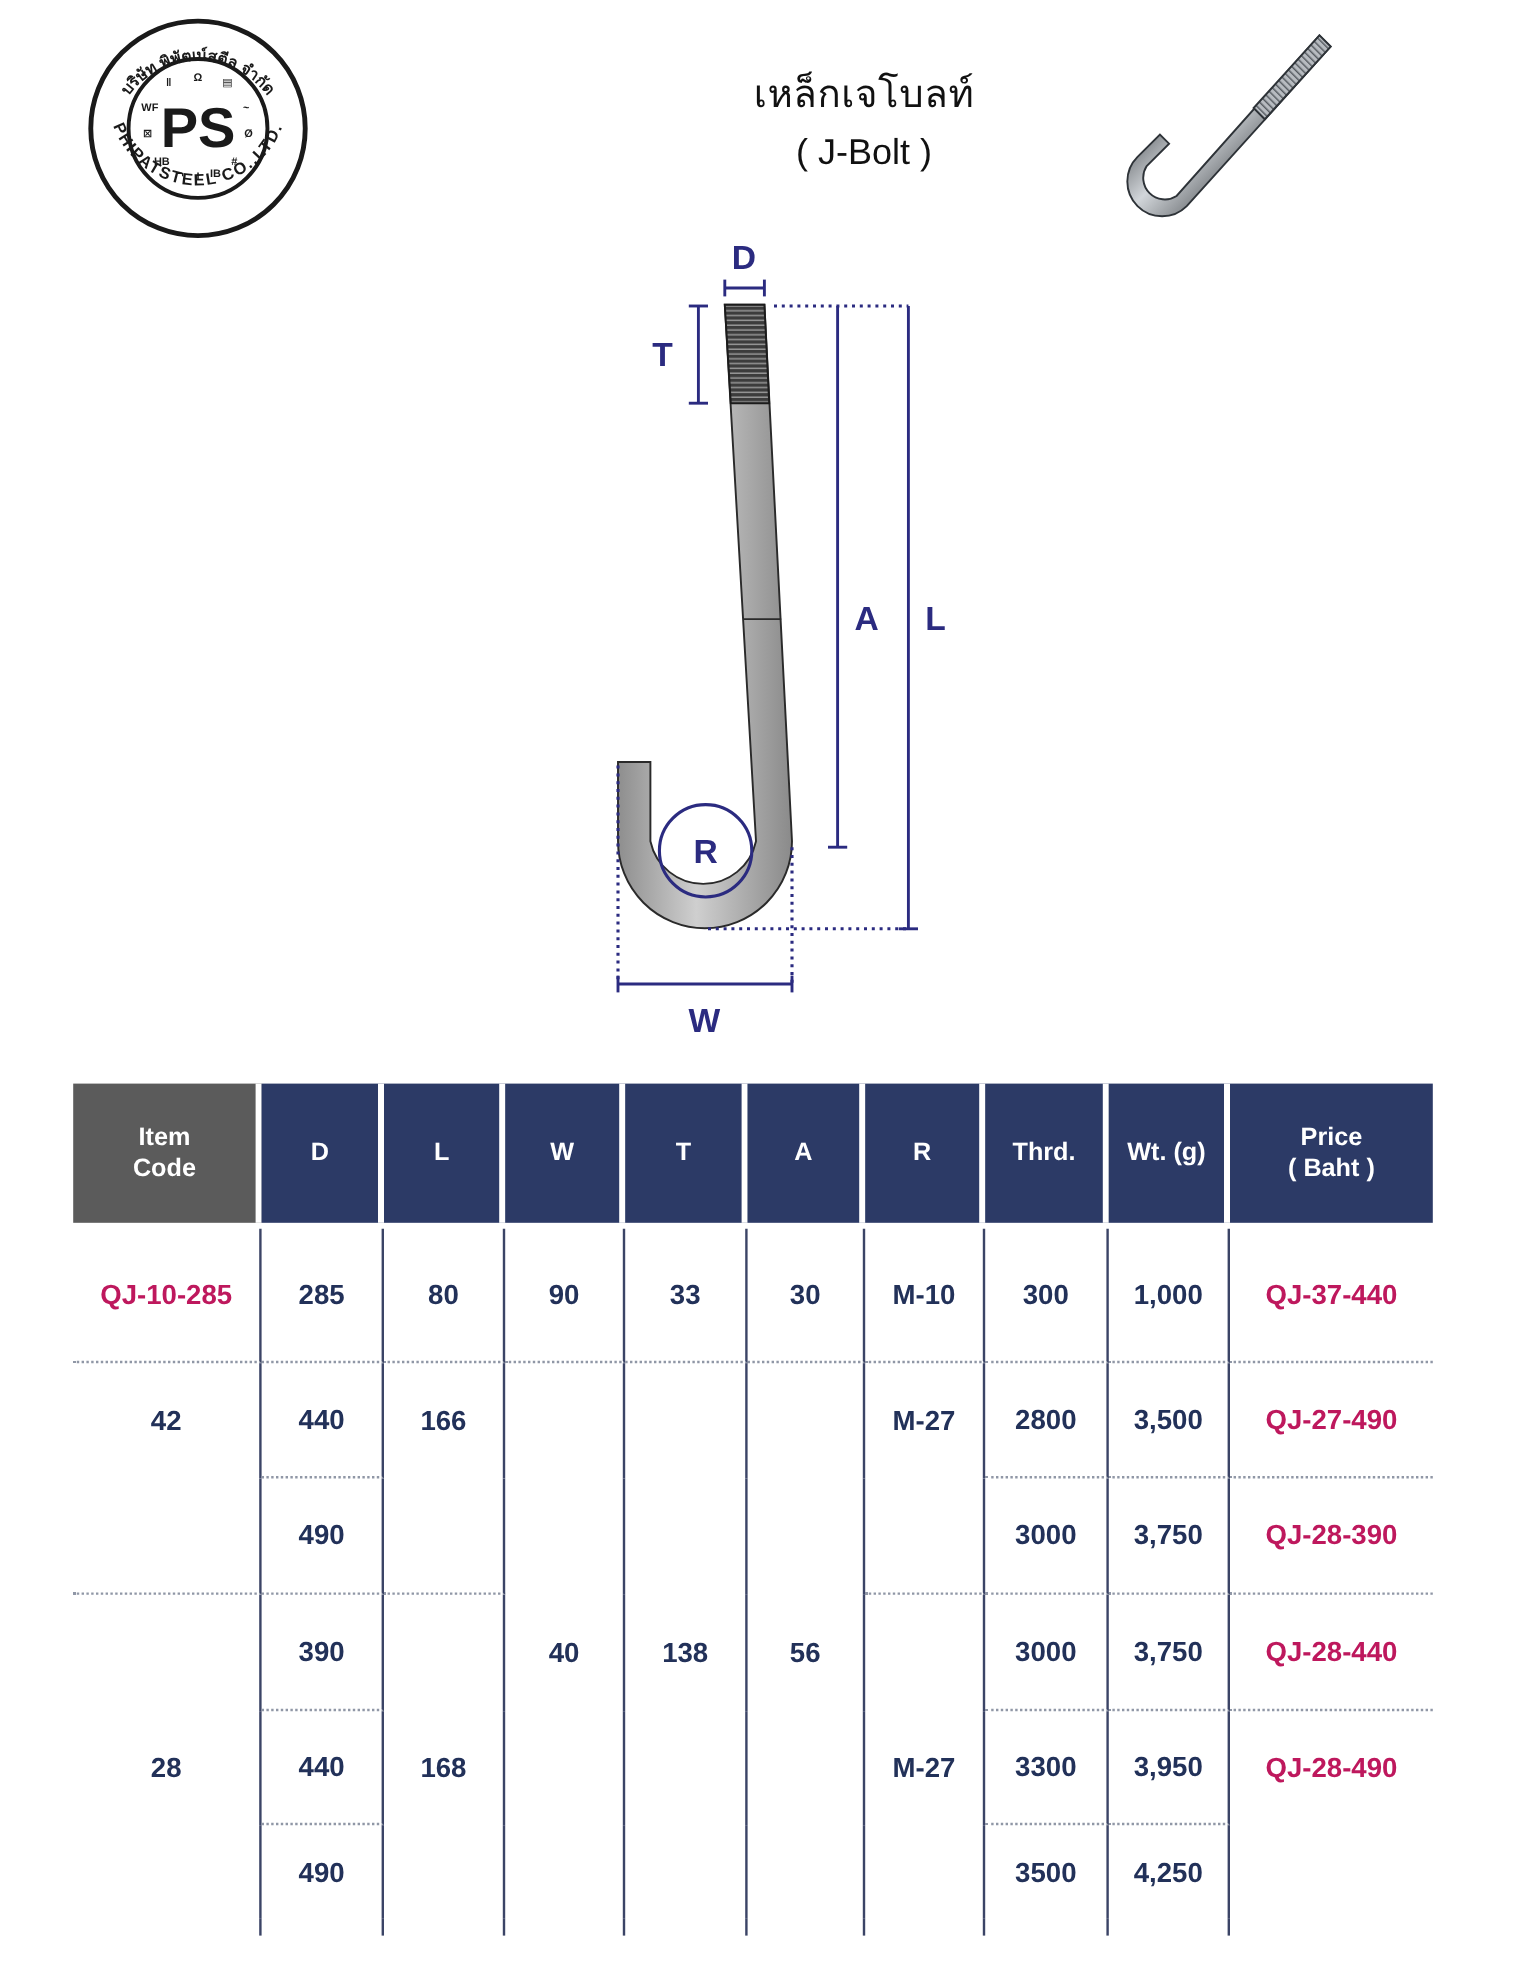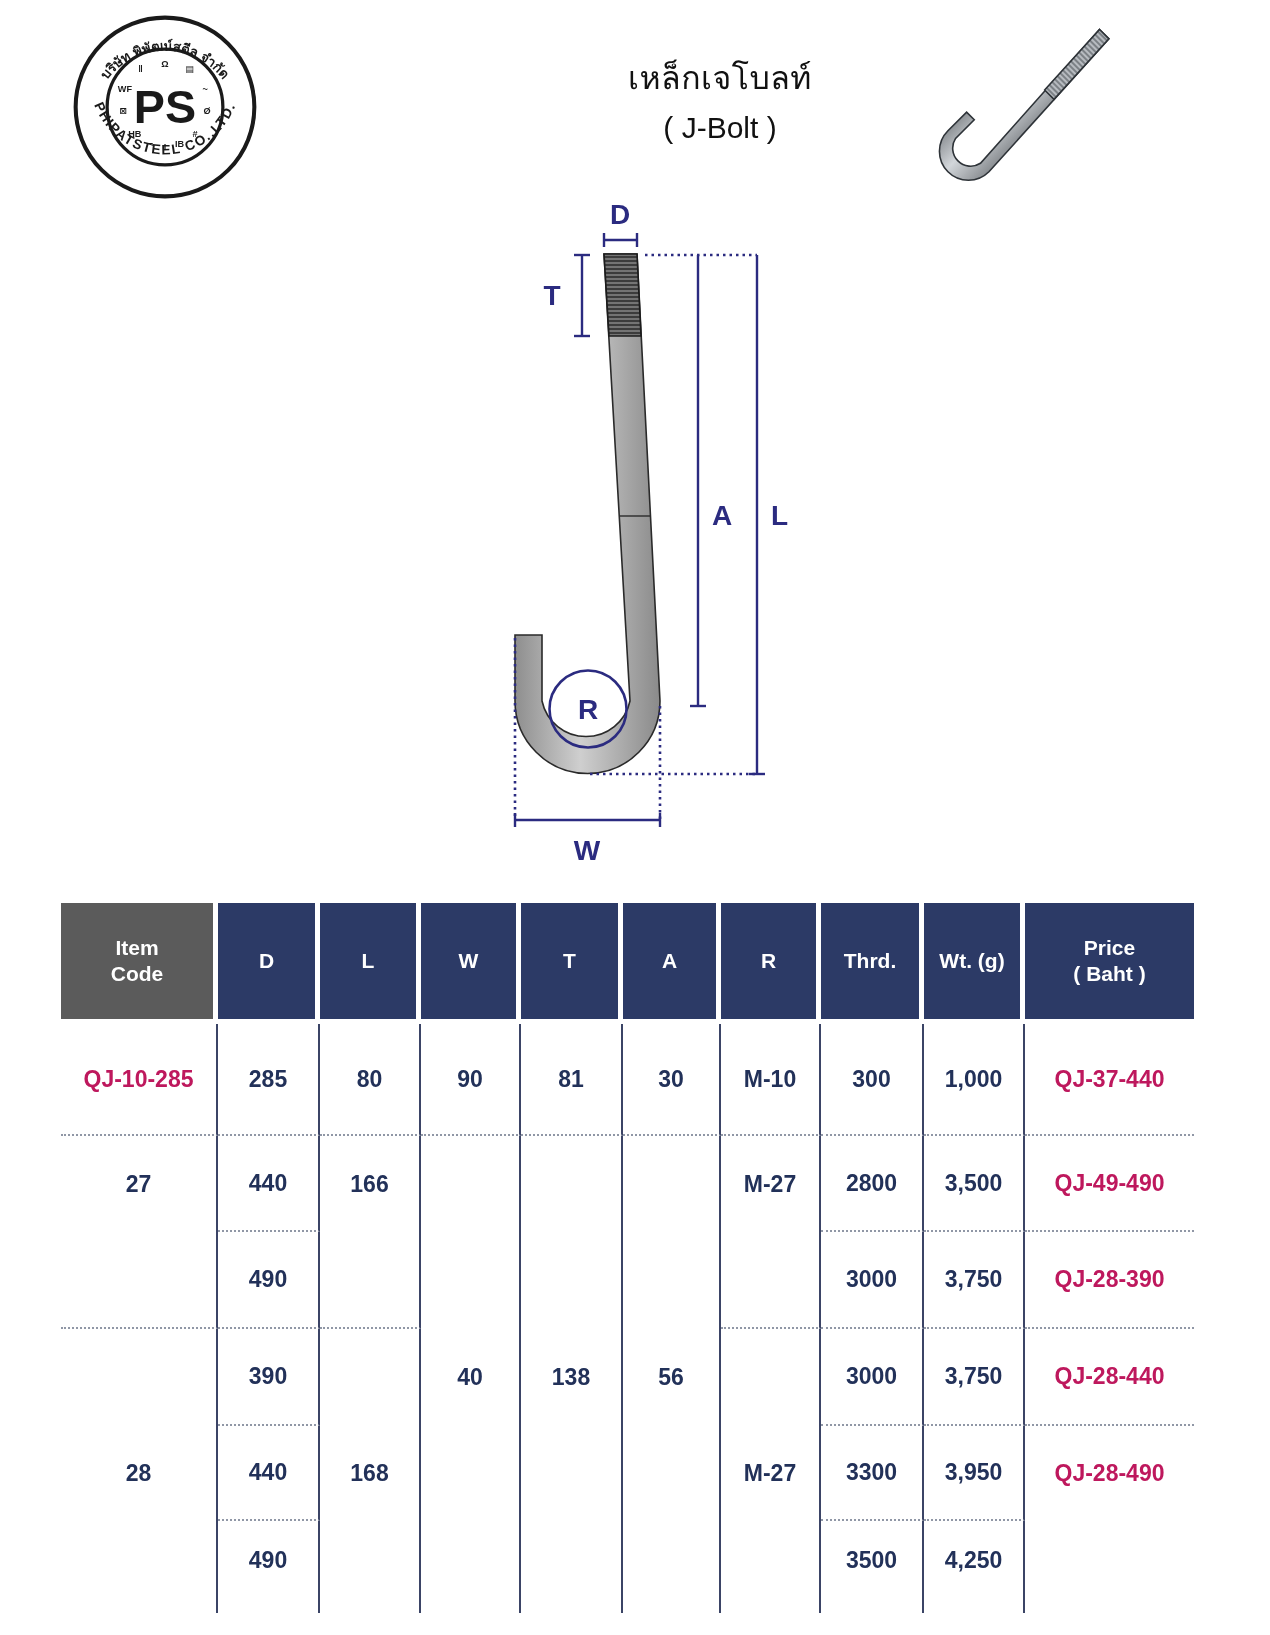--- a/index.html
+++ b/index.html
@@ -187,36 +187,36 @@
     <div class="hc">
       <span>Price</span>
       <span>( Baht )</span>
     </div>
   </div>
   <div class="tbody">
       <div class="tc code db">QJ-10-285</div>
       <div class="tc db">285</div>
       <div class="tc db">80</div>
       <div class="tc db">90</div>
-      <div class="tc db">81</div>
+      <div class="tc db">33</div>
       <div class="tc db">30</div>
       <div class="tc db">M-10</div>
       <div class="tc db">300</div>
       <div class="tc db">1,000</div>
       <div class="tc code db">QJ-37-440</div>
-      <div class="tc">27</div>
+      <div class="tc">42</div>
       <div class="tc db">440</div>
       <div class="tc">166</div>
       <div class="tc"></div>
       <div class="tc"></div>
       <div class="tc"></div>
       <div class="tc">M-27</div>
       <div class="tc db">2800</div>
       <div class="tc db">3,500</div>
-      <div class="tc code db">QJ-49-490</div>
+      <div class="tc code db">QJ-27-490</div>
       <div class="tc db"></div>
       <div class="tc db">490</div>
       <div class="tc db"></div>
       <div class="tc"></div>
       <div class="tc"></div>
       <div class="tc"></div>
       <div class="tc db"></div>
       <div class="tc db">3000</div>
       <div class="tc db">3,750</div>
       <div class="tc code db">QJ-28-390</div>

